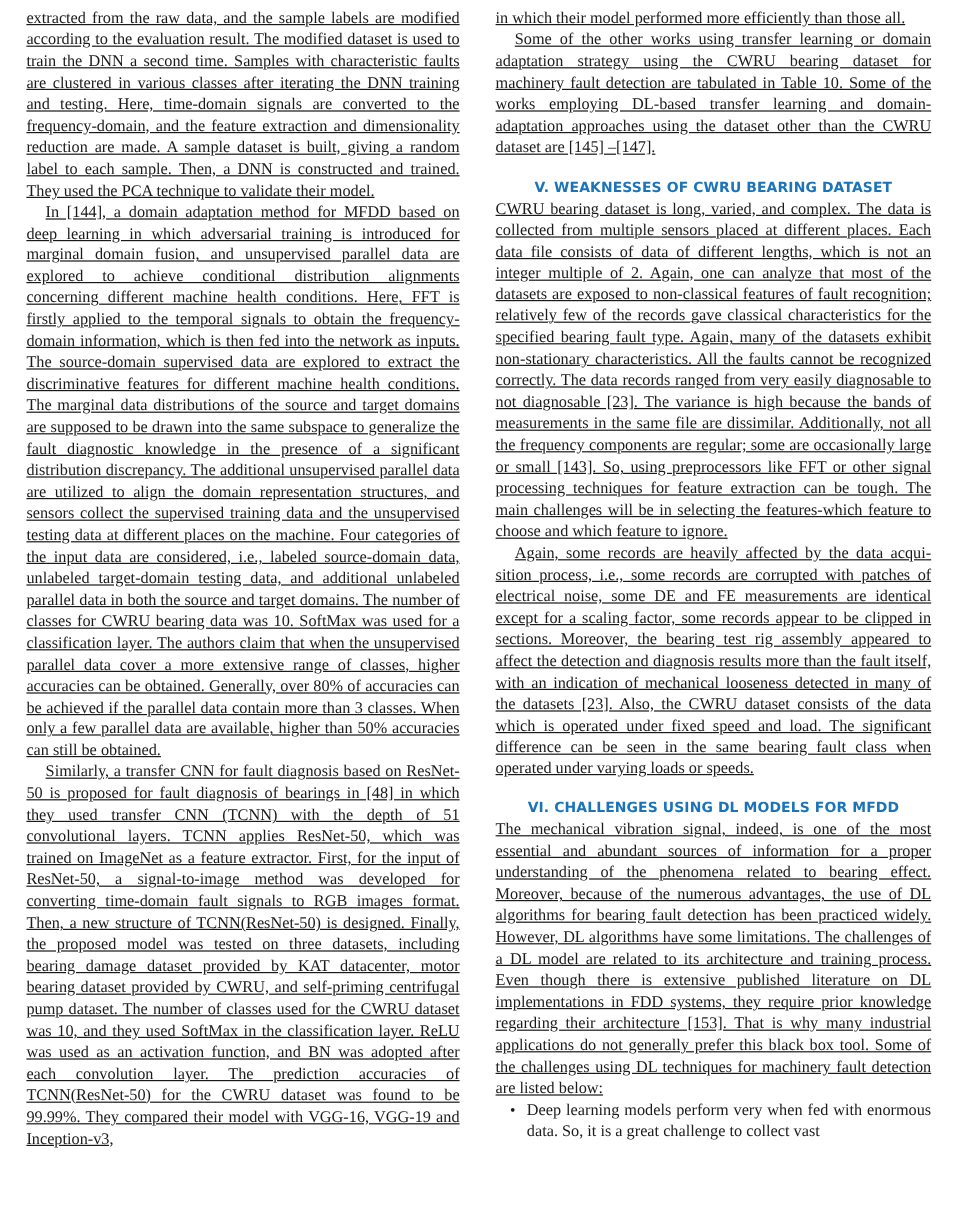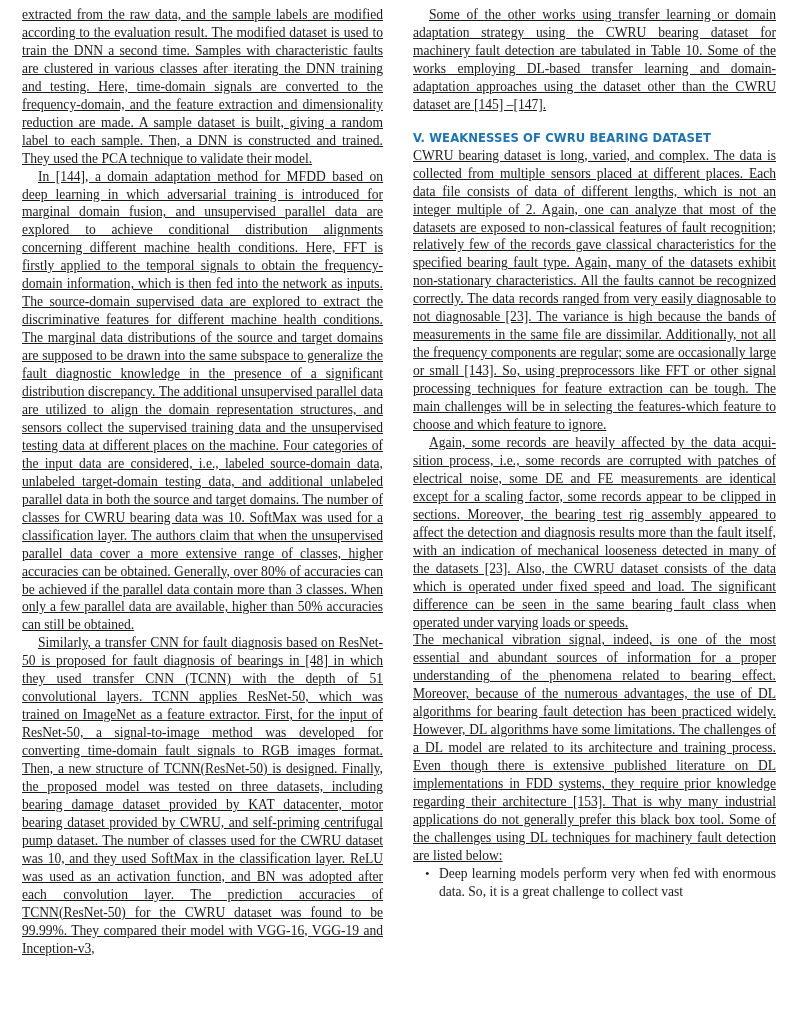--- a/index.html
+++ b/index.html
@@ -11,41 +11,43 @@
     text-align:justify; hyphens:manual;
   }
   .col-left { left:22px; }
   .col-right { left:413px; width:363px; }
   .col p { margin:0;text-decoration:underline; }
   .col p.indent { text-indent:16px; }
   .col h2 {
     margin:15px 0 0 0; padding:0;
     font-family:"DejaVu Sans", "Liberation Sans", sans-serif;
     font-weight:bold; font-size:11.6px; line-height:18px;
-    color:#1b74b8; letter-spacing:0.1px; text-align:left;
+    color:#1b74b8; letter-spacing:0.1px; text-align:center;
   }
   ul.bullets { margin:0; padding:0 0 0 26px; list-style:none; }
   ul.bullets li { position:relative; }
   ul.bullets li::before {
     content:"\2022"; position:absolute; left:-14px; top:0; font-size:13px;
   }
 </style>
 </head>
 <body>
 
 <div class="col col-left">
   <p>extracted from the raw data, and the sample labels are modi­fied according to the evaluation result. The modified dataset is used to train the DNN a second time. Samples with char­acteristic faults are clustered in various classes after iterating the DNN training and testing. Here, time-domain signals are converted to the frequency-domain, and the feature extraction and dimensionality reduction are made. A sample dataset is built, giving a random label to each sample. Then, a DNN is constructed and trained. They used the PCA technique to validate their model.</p>
   <p class="indent">In [144], a domain adaptation method for MFDD based on deep learning in which adversarial training is introduced for marginal domain fusion, and unsupervised parallel data are explored to achieve conditional distribution alignments concerning different machine health conditions. Here, FFT is firstly applied to the temporal signals to obtain the frequency-domain information, which is then fed into the network as inputs. The source-domain supervised data are explored to extract the discriminative features for different machine health conditions. The marginal data distributions of the source and target domains are supposed to be drawn into the same subspace to generalize the fault diagnostic knowledge in the presence of a significant distribution discrepancy. The additional unsupervised parallel data are utilized to align the domain representation structures, and sensors collect the supervised training data and the unsupervised testing data at different places on the machine. Four categories of the input data are considered, i.e., labeled source-domain data, unlabeled target-domain testing data, and additional unla­beled parallel data in both the source and target domains. The number of classes for CWRU bearing data was 10. SoftMax was used for a classification layer. The authors claim that when the unsupervised parallel data cover a more extensive range of classes, higher accuracies can be obtained. Gener­ally, over 80% of accuracies can be achieved if the parallel data contain more than 3 classes. When only a few parallel data are available, higher than 50% accuracies can still be obtained.</p>
   <p class="indent">Similarly, a transfer CNN for fault diagnosis based on ResNet-50 is proposed for fault diagnosis of bearings in [48] in which they used transfer CNN (TCNN) with the depth of 51 convolutional layers. TCNN applies ResNet-50, which was trained on ImageNet as a feature extractor. First, for the input of ResNet-50, a signal-to-image method was developed for converting time-domain fault signals to RGB images for­mat. Then, a new structure of TCNN(ResNet-50) is designed. Finally, the proposed model was tested on three datasets, including bearing damage dataset provided by KAT data­center, motor bearing dataset provided by CWRU, and self-priming centrifugal pump dataset. The number of classes used for the CWRU dataset was 10, and they used SoftMax in the classification layer. ReLU was used as an activa­tion function, and BN was adopted after each convolution layer. The prediction accuracies of TCNN(ResNet-50) for the CWRU dataset was found to be 99.99%. They com­pared their model with VGG-16, VGG-19 and Inception-v3,</p>
 </div>
 
 <div class="col col-right">
+  <p>in which their model performed more efficiently than those all.</p>
   <p class="indent">Some of the other works using transfer learning or domain adaptation strategy using the CWRU bearing dataset for machinery fault detection are tabulated in Table 10. Some of the works employing DL-based transfer learning and domain-adaptation approaches using the dataset other than the CWRU dataset are [145] –[147].</p>
 
   <h2>V. WEAKNESSES OF CWRU BEARING DATASET</h2>
   <p>CWRU bearing dataset is long, varied, and complex. The data is collected from multiple sensors placed at different places. Each data file consists of data of different lengths, which is not an integer multiple of 2. Again, one can analyze that most of the datasets are exposed to non-classical features of fault recognition; relatively few of the records gave classical characteristics for the specified bearing fault type. Again, many of the datasets exhibit non-stationary characteristics. All the faults cannot be recognized correctly. The data records ranged from very easily diagnosable to not diagnosable [23]. The variance is high because the bands of measurements in the same file are dissimilar. Additionally, not all the frequency components are regular; some are occasionally large or small [143]. So, using preprocessors like FFT or other signal processing techniques for feature extraction can be tough. The main challenges will be in selecting the features-which feature to choose and which feature to ignore.</p>
   <p class="indent">Again, some records are heavily affected by the data acqui­sition process, i.e., some records are corrupted with patches of electrical noise, some DE and FE measurements are iden­tical except for a scaling factor, some records appear to be clipped in sections. Moreover, the bearing test rig assembly appeared to affect the detection and diagnosis results more than the fault itself, with an indication of mechanical loose­ness detected in many of the datasets [23]. Also, the CWRU dataset consists of the data which is operated under fixed speed and load. The significant difference can be seen in the same bearing fault class when operated under varying loads or speeds.</p>
 
+  <h2>VI. CHALLENGES USING DL MODELS FOR MFDD</h2>
   <p>The mechanical vibration signal, indeed, is one of the most essential and abundant sources of information for a proper understanding of the phenomena related to bearing effect. Moreover, because of the numerous advantages, the use of DL algorithms for bearing fault detection has been practiced widely. However, DL algorithms have some limitations. The challenges of a DL model are related to its architecture and training process. Even though there is extensive published lit­erature on DL implementations in FDD systems, they require prior knowledge regarding their architecture [153]. That is why many industrial applications do not generally prefer this black box tool. Some of the challenges using DL techniques for machinery fault detection are listed below:</p>
   <ul class="bullets">
     <li>Deep learning models perform very when fed with enor­mous data. So, it is a great challenge to collect vast</li>
   </ul>
 </div>
 
 </body></html>

